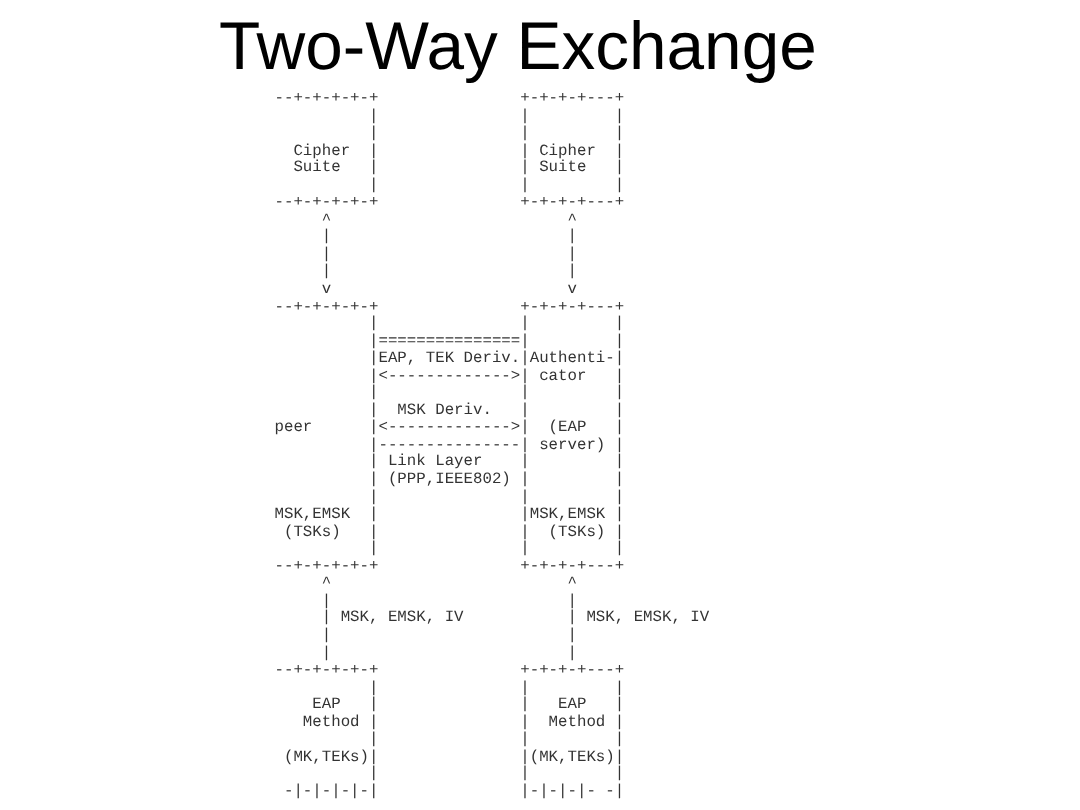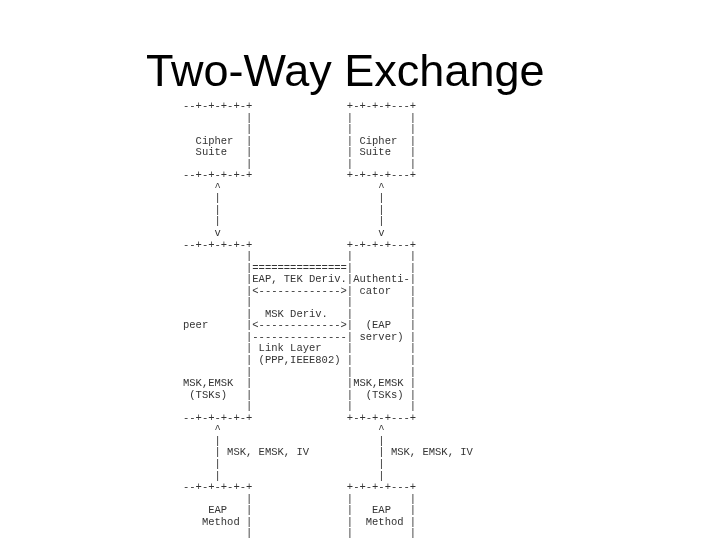--- a/index.html
+++ b/index.html
@@ -7,21 +7,20 @@
     width: 720px; height: 540px;
     background: #ffffff;
     overflow: hidden;
     position: relative;
     font-family: "Liberation Sans", sans-serif;
   }
   .slide {
     position: absolute;
     inset: 0;
     background: #ffffff;
-    margin-top: 40px;
   }
   .title {
     position: absolute;
     left: 146px;
     top: 5px;
     margin: 0;
     font-family: "Liberation Sans", sans-serif;
     font-size: 45px;
     font-weight: 400;
     letter-spacing: 0;

